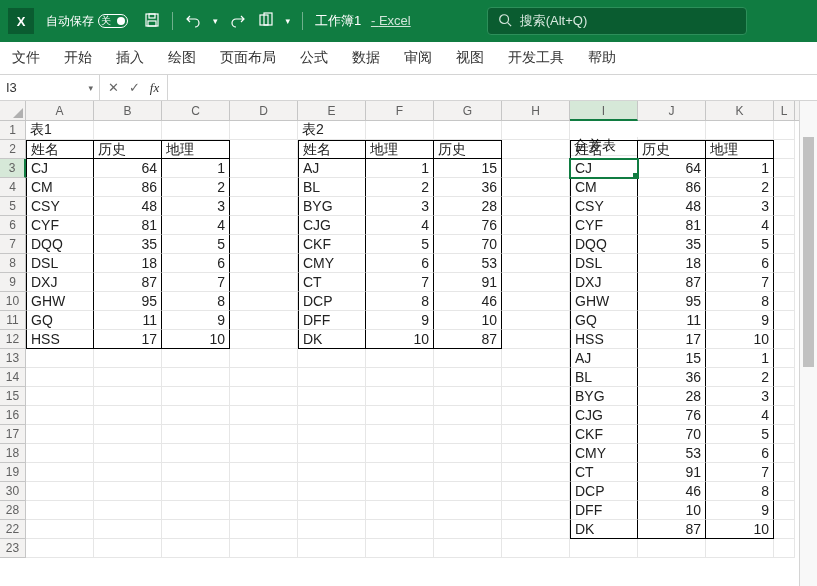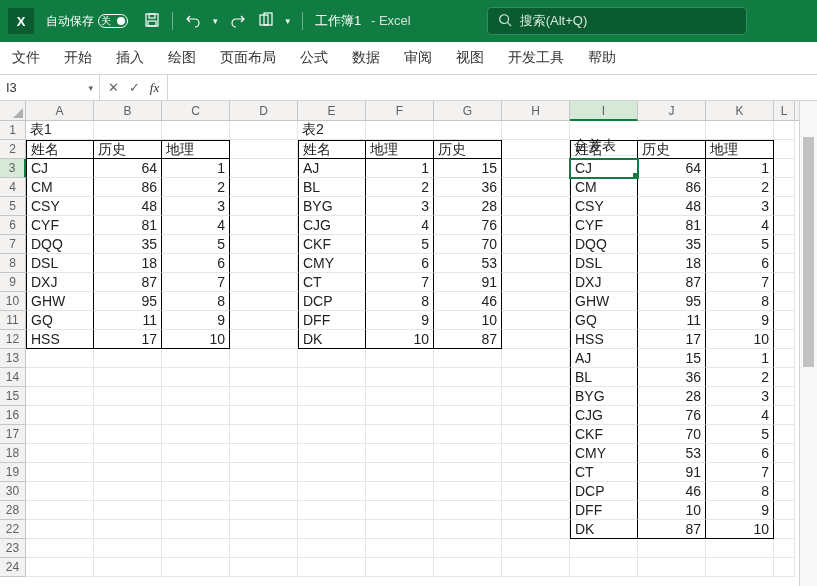--- a/index.html
+++ b/index.html
@@ -8,21 +8,21 @@
   .xl-logo { width: 26px; height: 26px; background: #0a5c30; display: flex; align-items: center; justify-content: center; font-weight: bold; font-size: 13px; }
   .autosave { display: flex; align-items: center; gap: 4px; margin-left: 6px; font-size: 12px; }
   .toggle { width: 30px; height: 14px; border: 1px solid #fff; border-radius: 7px; display: inline-flex; align-items: center; position: relative; padding: 0 3px; }
   .toggle::before { content: ""; width: 8px; height: 8px; border-radius: 50%; background: #fff; margin-left: auto; margin-right: -1px; }
   .toggle-lab { font-size: 10px; color: #fff; position: absolute; left: 2px; }
   .qat { display: flex; align-items: center; gap: 12px; margin-left: 10px; }
   .qat svg { width: 16px; height: 16px; }
   .divider-v { width: 1px; height: 18px; background: rgba(255,255,255,0.4); }
   .title { margin-left: 6px; font-size: 13px; }
   .title .b { color: #fff; }
-  .title .e { color: rgba(255,255,255,0.8); margin-left: 6px; }
+  .title .e { color: rgba(255,255,255,0.8); margin-left: 6px; text-decoration: underline; }
   .searchwrap { margin-left: 70px; }
   .searchbox { width: 260px; height: 28px; background: #0a5c30; border-radius: 4px; display: flex; align-items: center; padding: 0 10px; gap: 8px; color: #d8e9df; font-size: 13px; border: 1px solid #2d8f5a; }
   .ribbon { height: 33px; display: flex; align-items: center; padding-left: 12px; gap: 24px; font-size: 14px; color: #333; border-bottom: 1px solid #d4d4d4; }
   .ribbon span { cursor: default; padding: 4px 0; }
   .formula-bar { height: 26px; display: flex; align-items: stretch; border-bottom: 1px solid #d4d4d4; font-size: 13px; }
   .namebox { width: 100px; border-right: 1px solid #d4d4d4; display: flex; align-items: center; justify-content: space-between; padding: 0 6px; color: #333; }
   .namebox .chev { font-size: 9px; color: #666; }
   .fx-btns { display: flex; align-items: center; padding: 0 8px; gap: 10px; color: #666; border-right: 1px solid #d4d4d4; }
   .fx-btns .fx { font-style: italic; font-family: "Times New Roman", serif; color: #333; }
   .formula-input { flex: 1; padding: 0 8px; display: flex; align-items: center; color: #333; }
@@ -476,32 +476,17 @@
         <div class="cell" style="width: 68px;"></div>
         <div class="cell" style="width: 68px;"></div>
         <div class="cell" style="width: 68px;"></div>
         <div class="cell" style="width: 68px;"></div>
         <div class="cell" style="width: 68px;"></div>
         <div class="cell" style="width: 68px;"></div>
         <div class="cell" style="width: 68px;"></div>
         <div class="cell" style="width: 68px;"></div>
         <div class="cell" style="width: 21px;"></div>
       </div>
-      <div class="row">
-        <div class="rowhead">24</div>
-        <div class="cell" style="width: 68px;"></div>
-        <div class="cell" style="width: 68px;"></div>
-        <div class="cell" style="width: 68px;"></div>
-        <div class="cell" style="width: 68px;"></div>
-        <div class="cell" style="width: 68px;"></div>
-        <div class="cell" style="width: 68px;"></div>
-        <div class="cell" style="width: 68px;"></div>
-        <div class="cell" style="width: 68px;"></div>
-        <div class="cell" style="width: 68px;"></div>
-        <div class="cell" style="width: 68px;"></div>
-        <div class="cell" style="width: 68px;"></div>
-        <div class="cell" style="width: 21px;"></div>
-      </div>
     </div>
   <div class="scroll-v">
     <div class="scroll-thumb"></div>
   </div>
 </div>
 
 </body></html>

